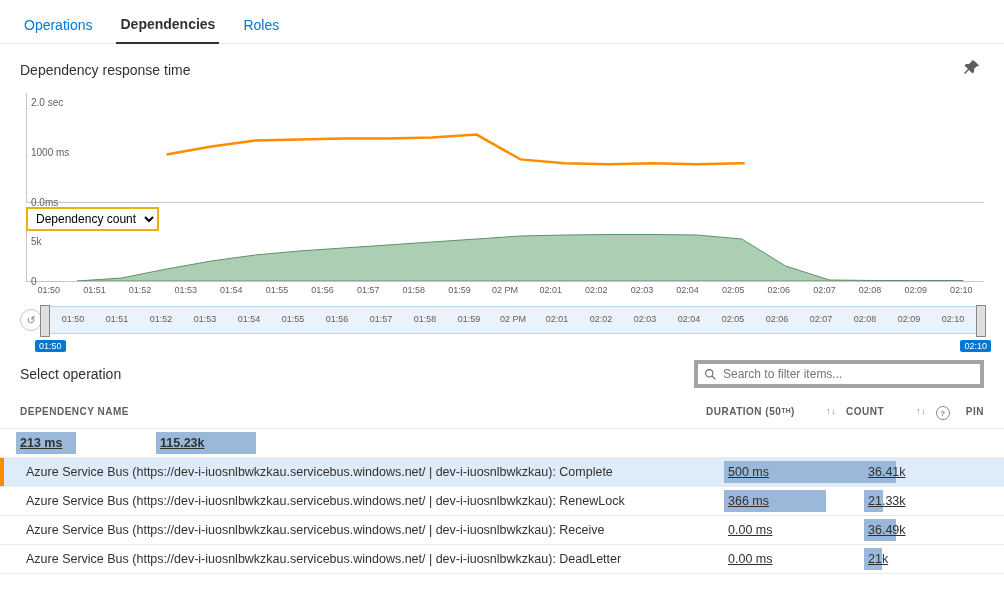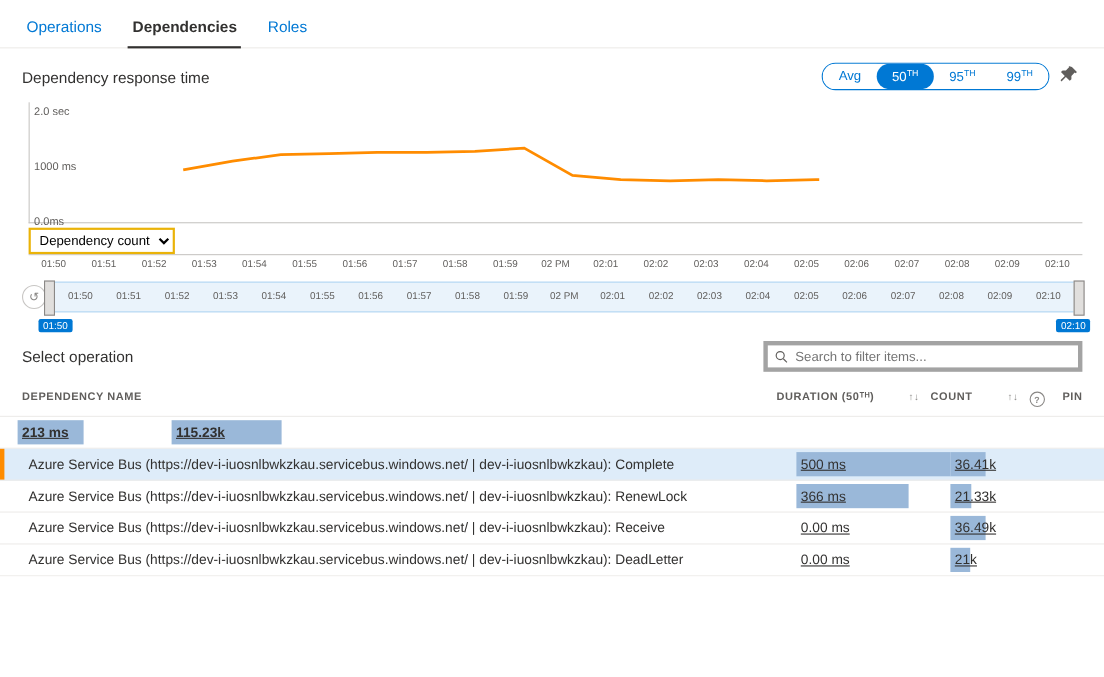--- a/index.html
+++ b/index.html
@@ -8,20 +8,21 @@
       font-size: 13px;
       color: #323130;
       background: #fff;
       width: 1004px;
     }
     .tabs {
       display: flex;
       gap: 20px;
       padding: 10px 20px 0;
       border-bottom: 1px solid #edebe9;
+      align-items: center;
     }
     .tab {
       padding: 6px 4px 10px;
       color: #0078d4;
       cursor: pointer;
       font-size: 14px;
     }
     .tab.active {
       color: #323130;
       font-weight: 600;
@@ -238,26 +239,20 @@
 
 <div class="tabs">
   <div class="tab">Operations</div>
   <div class="tab active">Dependencies</div>
   <div class="tab">Roles</div>
 </div>
 
 <div class="header-row">
   <div class="title">Dependency response time</div>
   <div class="percentile-group">
-    <div class="percentile-pills">
-      <div class="pill">Avg</div>
-      <div class="pill active"><span>50</span><sup>TH</sup></div>
-      <div class="pill"><span>95</span><sup>TH</sup></div>
-      <div class="pill"><span>99</span><sup>TH</sup></div>
-    </div>
     <div class="pin-icon">
       <svg width="16" height="16" viewBox="0 0 16 16">
           <path fill="currentColor" d="M10.5 1L15 5.5l-1 1-1-.5-3 3v3l-1.5 1.5L5 10 1 14l-1-1 4-4L.5 5.5 2 4h3l3-3-.5-1z"></path>
         </svg>
     </div>
   </div>
 </div>
 
 <div class="chart-area">
   <div class="chart1">
@@ -268,20 +263,27 @@
       <polyline fill="none" stroke="#ff8c00" stroke-width="2.5" points="140,62 185,54 229,48 273,47 317,46 362,46 406,45 451,42 495,67 539,71 584,72 628,71 672,72 717,71 720,71"></polyline>
     </svg>
   </div>
 
   <div class="select-wrap">
     <select>
       <option>Dependency count</option>
     </select>
   </div>
 
+  <div class="chart2">
+    <div class="ylabel" style="top:20%">5k</div>
+    <div class="ylabel" style="top:100%">0</div>
+    <svg class="line-svg" viewBox="0 0 960 50" preserveAspectRatio="none">
+      <polygon fill="#7fb58a" fill-opacity="0.65" stroke="#5a9268" stroke-width="1" points="50,50 95,47 140,38 185,30 229,24 273,20 317,17 362,14 406,11 451,8 495,5 539,4 584,3.5 628,3.5 672,4 717,8 761,35 805,49 850,49.5 895,49.5 939,49.5 939,50"></polygon>
+    </svg>
+  </div>
 
   <div class="xaxis" id="xaxis1">
       <span>01:50</span>
       <span>01:51</span>
       <span>01:52</span>
       <span>01:53</span>
       <span>01:54</span>
       <span>01:55</span>
       <span>01:56</span>
       <span>01:57</span>

